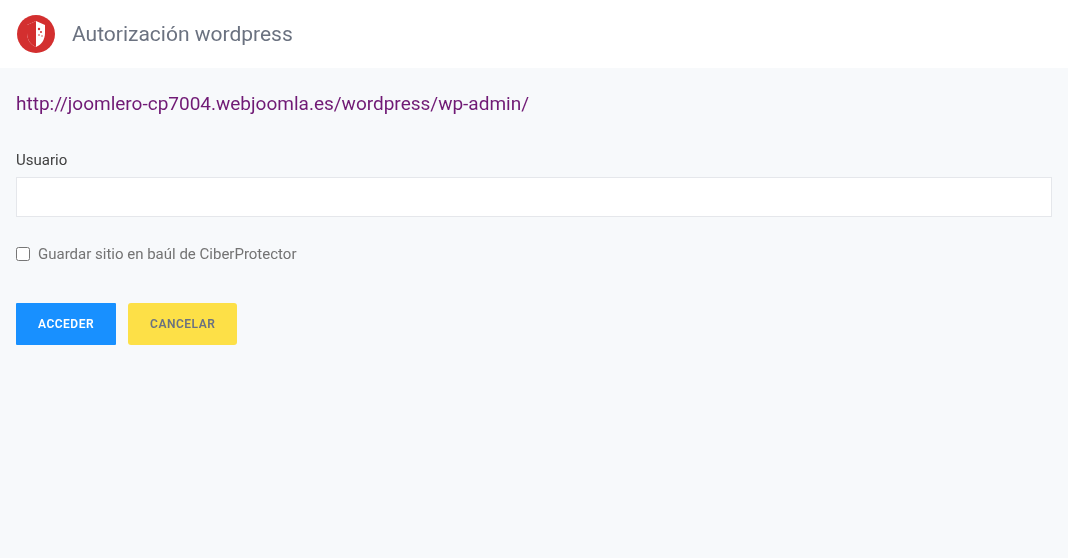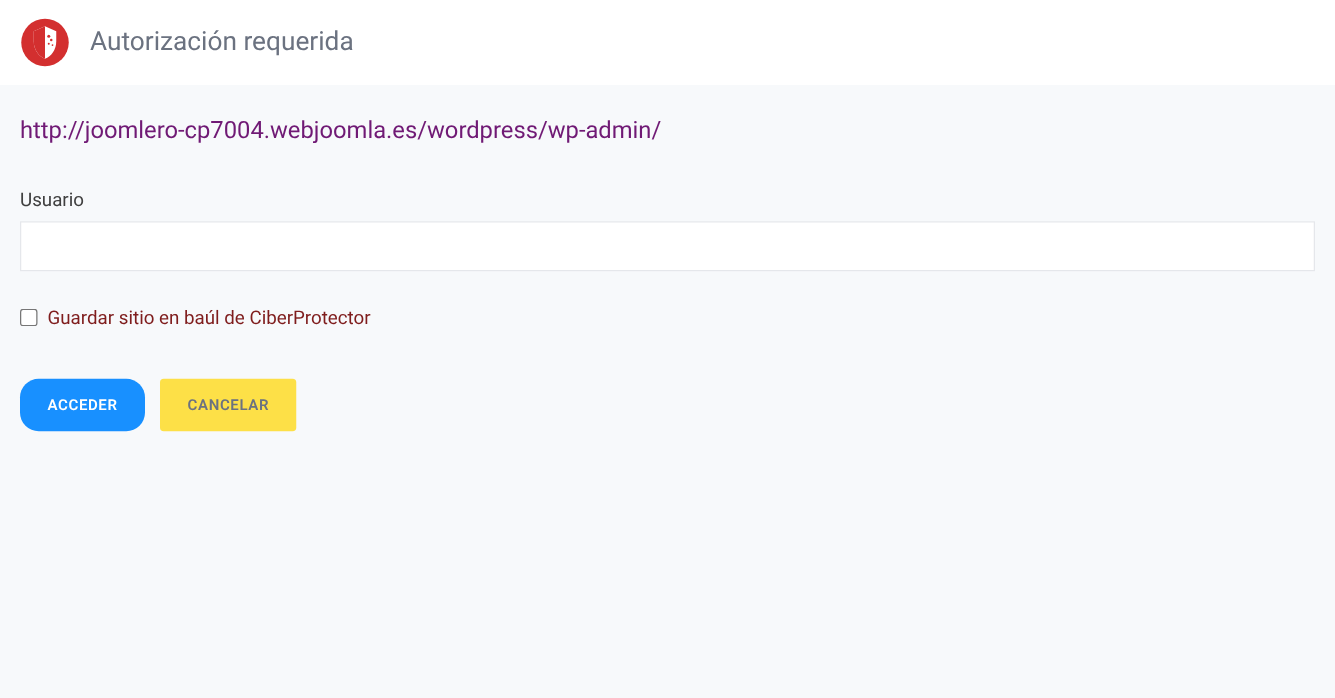--- a/index.html
+++ b/index.html
@@ -66,62 +66,62 @@
       margin-bottom: 40px;
     }
     .checkbox-input {
       width: 14px;
       height: 14px;
       margin-right: 8px;
       cursor: pointer;
     }
     .checkbox-label {
       font-size: 15px;
-      color: #7f1d1d;
+      color: #737373;
       cursor: pointer;
     }
     .button-row {
       display: flex;
       gap: 12px;
     }
     .btn {
       padding: 14px 22px;
       font-size: 12px;
       font-weight: 600;
       letter-spacing: 0.5px;
       border: none;
       cursor: pointer;
       text-transform: uppercase;
       font-family: inherit;
     }
     .btn-primary {
       background: #1890ff;
       color: #fff;
-      border-radius: 15px;
+      border-radius: 1px;
     }
     .btn-secondary {
       background: #fde047;
       color: #6b7280;
       border-radius: 3px;
     }
   </style>
 </head>
 <body>
 
 <div class="header">
   <svg class="logo" viewBox="0 0 40 40">
     <circle cx="20" cy="20" r="19" fill="#d32f2f"></circle>
     <path d="M 20 7 L 11 11 L 11 19 C 11 26 15 31 20 33 C 25 31 29 26 29 19 L 29 11 Z" fill="#fff"></path>
     <path d="M 20 7 L 11 11 L 11 19 C 11 26 15 31 20 33 L 20 7 Z" fill="#d32f2f"></path>
     <circle cx="23" cy="15" r="1.2" fill="#d32f2f"></circle>
     <circle cx="25" cy="18" r="1" fill="#d32f2f"></circle>
     <circle cx="23" cy="21" r="0.8" fill="#d32f2f"></circle>
     <circle cx="26" cy="22" r="0.7" fill="#d32f2f"></circle>
   </svg>
-  <h1 class="title">Autorización requerida</h1>
+  <h1 class="title">Autorización wordpress</h1>
 </div>
 
 <div class="content">
   <div class="url">http://joomlero-cp7004.webjoomla.es/wordpress/wp-admin/</div>
 
   <div class="field-group">
     <label class="field-label">Usuario</label>
     <input type="text" class="text-input" value="" style="">
   </div>
 

